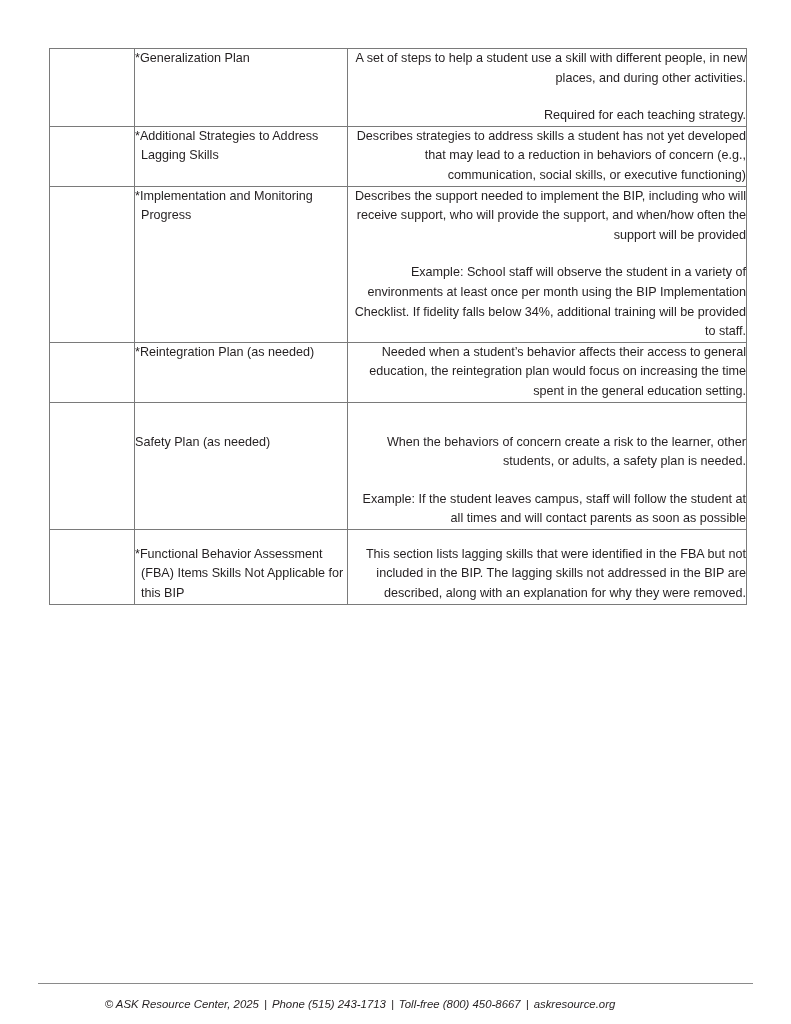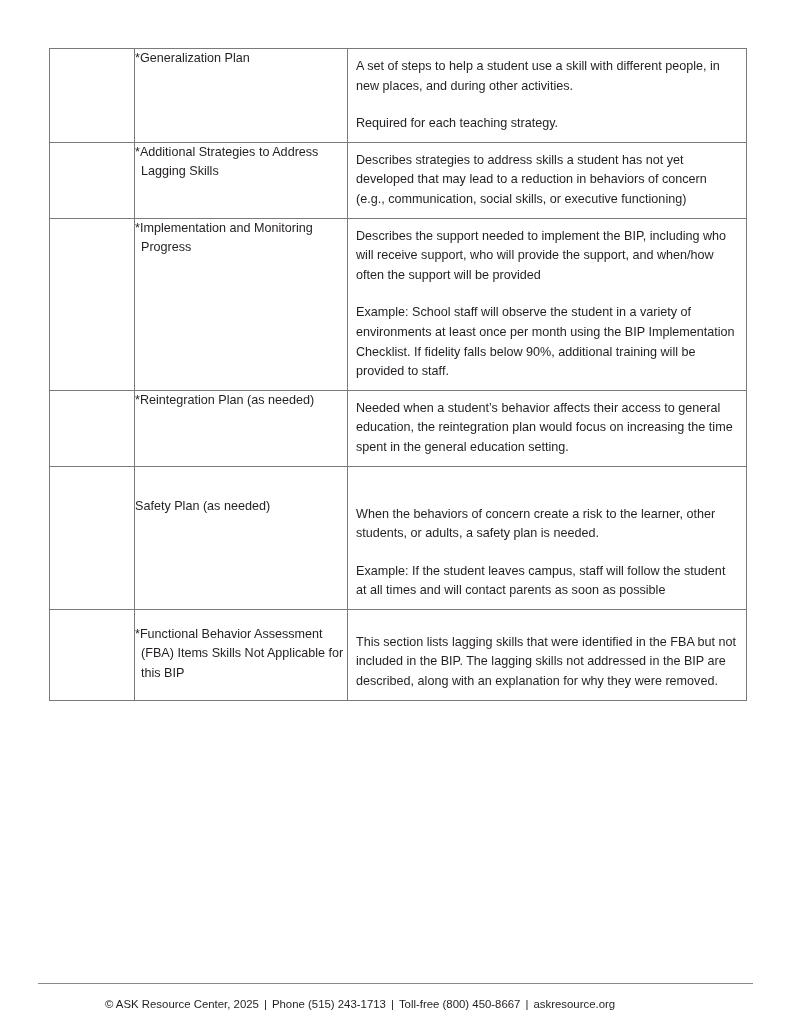--- a/index.html
+++ b/index.html
@@ -55,21 +55,21 @@
     text-indent: -6px;
     padding-left: 6px;
   }
 
   .cell-desc {
     padding: 14px 14px 12px 15px;
     font-size: 12.6px;
     line-height: 19.6px;
     color: #231f20;
   }
-  .cell-desc p { margin: 8px; }
+  .cell-desc p { margin: 0; text-align: right; }
   .cell-desc p + p { margin-top: 18px; }
 
   
   .row-safety .cell-label { padding-top: 30px; }
   .row-safety .cell-desc  { padding-top: 30px; }
   .row-fba .cell-label { padding-top: 15px; }
   .row-fba .cell-desc  { padding-top: 15px; }
 
   
   .note {
@@ -93,20 +93,21 @@
   }
   .footer-text {
     position: absolute;
     left: 0;
     top: 996px;
     width: 720px;
     text-align: center;
     font-size: 11.4px;
     line-height: 16px;
     color: #231f20;
+    font-style: italic;
   }
   .footer-text .sep { padding: 0 5px; }
 </style>
 </head>
 <body>
 
 <div class="page">
 
   <table class="bip-table">
     <colgroup>
@@ -137,21 +138,21 @@
         </td>
       </tr>
 
       <tr class="row-implementation">
         <td class="cell-blank"></td>
         <td class="cell-label">
           <div class="indent-wrap">*Implementation and Monitoring Progress</div>
         </td>
         <td class="cell-desc">
           <p>Describes the support needed to implement the BIP, including who will receive support, who will provide the support, and when/how often the support will be provided</p>
-          <p>Example: School staff will observe the student in a variety of environments at least once per month using the BIP Implementation Checklist. If fidelity falls below 90%, additional training will be provided to staff.</p>
+          <p>Example: School staff will observe the student in a variety of environments at least once per month using the BIP Implementation Checklist. If fidelity falls below 34%, additional training will be provided to staff.</p>
         </td>
       </tr>
 
       <tr class="row-reintegration">
         <td class="cell-blank"></td>
         <td class="cell-label">
           <div class="indent-wrap">*Reintegration Plan (as needed)</div>
         </td>
         <td class="cell-desc">
           <p>Needed when a student’s behavior affects their access to general education, the reintegration plan would focus on increasing the time spent in the general education setting.</p>

